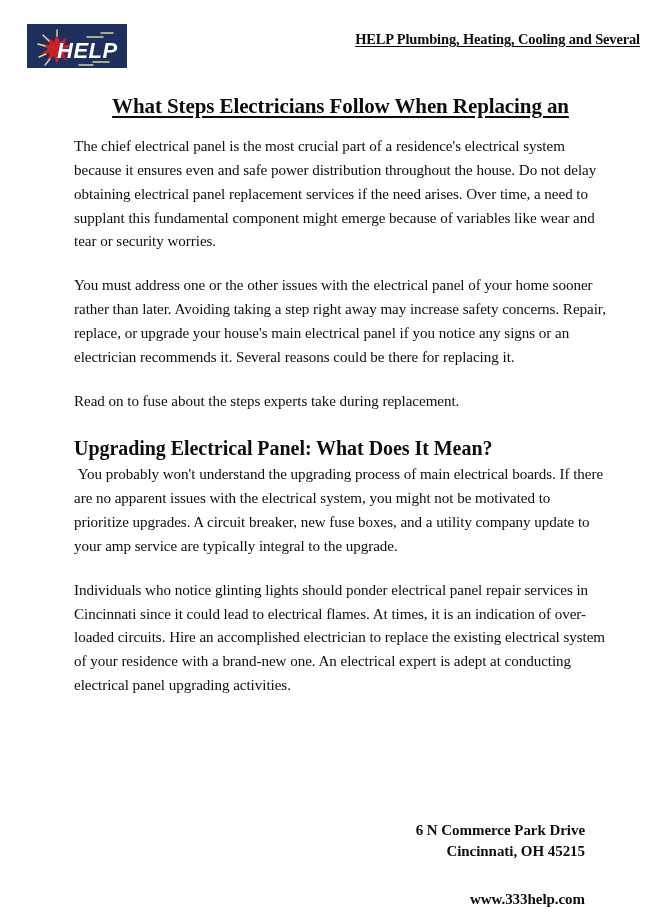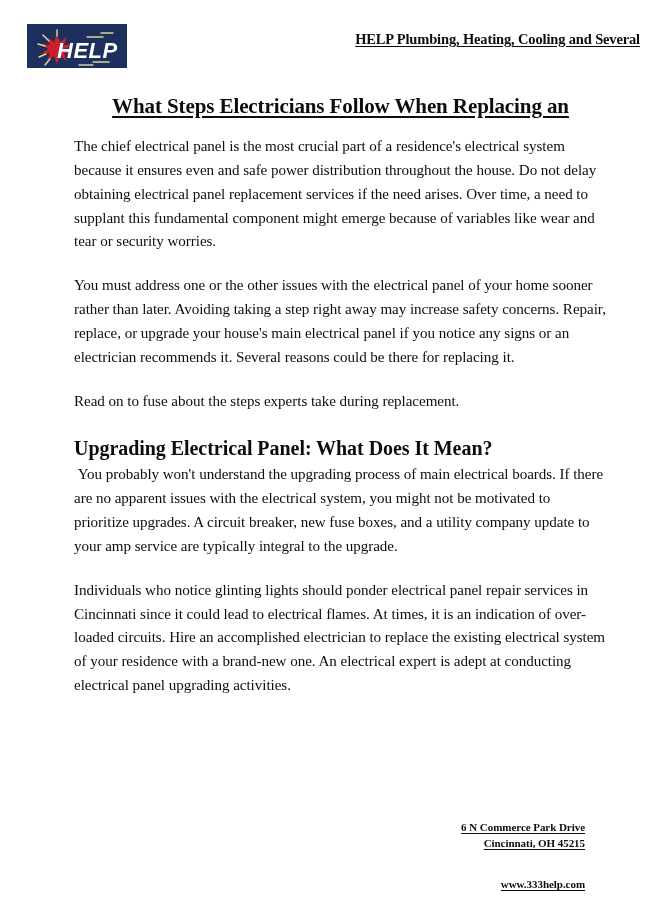--- a/index.html
+++ b/index.html
@@ -104,24 +104,23 @@
   
   .footer {
     position: absolute;
     left: 52px;
     top: 820px;
     width: 533px;
     text-align: right;
   }
   .footer-line {
     font-weight: bold;
-    font-size: 11px;
+    font-size: 15px;
     line-height: 1.42;
     letter-spacing: -0.05px;
-    text-decoration: underline;
     text-underline-offset: 2px;
   }
   .footer-gap { height: 26px; }
 </style>
 </head>
 <body>
 
 <div class="page">
 
   <div class="header">

